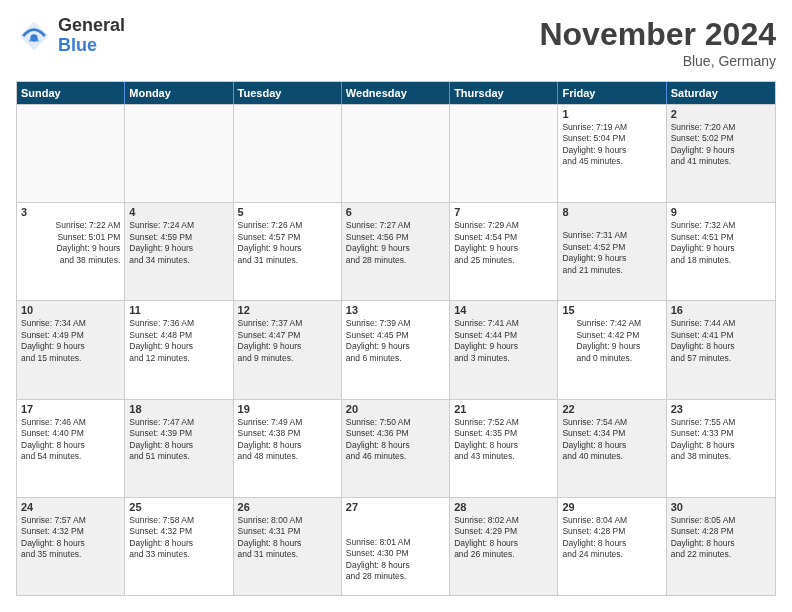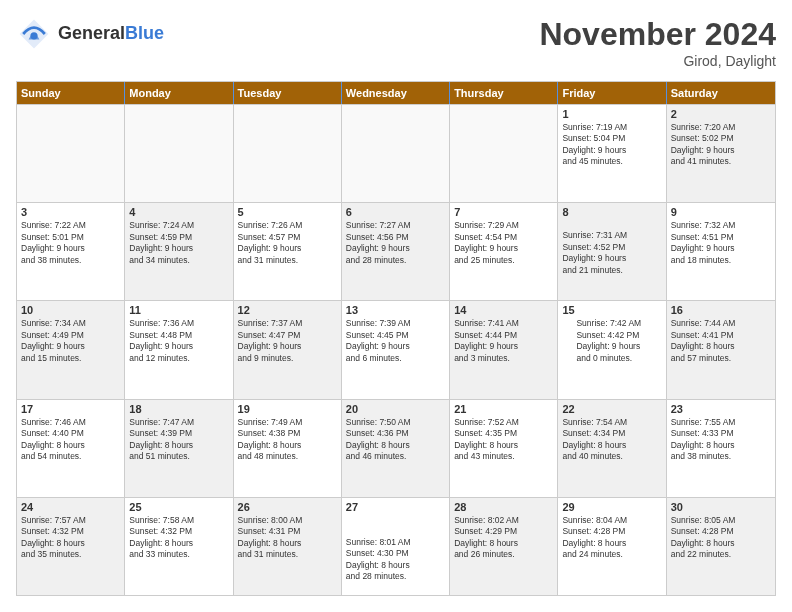--- a/index.html
+++ b/index.html
@@ -23,21 +23,21 @@
       align-items: flex-start;
       margin-bottom: 12px;
     }
     .logo {
       display: flex;
       align-items: center;
       gap: 6px;
     }
     .logo-text {
       display: flex;
-      flex-direction: row;
+      flex-direction: column;
       line-height: 1.1;
     }
     .logo-general {
       font-size: 18px;
       font-weight: bold;
       color: #333;
     }
     .logo-blue {
       font-size: 18px;
       font-weight: bold;
@@ -61,21 +61,21 @@
     }
     .calendar {
       flex: 1;
       display: flex;
       flex-direction: column;
       border: 1px solid #ccc;
     }
     .cal-header {
       display: grid;
       grid-template-columns: repeat(7, 1fr);
-      background: #a16207;
+      background: #0c4a6e;
     }
     .cal-header-cell {
       color: white;
       font-size: 11px;
       font-weight: bold;
       padding: 5px 4px;
       text-align: left;
       border-right: 1px solid #5590e0;
     }
     .cal-header-cell:last-child { border-right: none; }
@@ -126,21 +126,21 @@
         <path d="M14 26 Q20 14 26 26" fill="#3a7bd5" opacity="0.7"></path>
         <circle cx="20" cy="22" r="4" fill="#3a7bd5"></circle>
       </svg>
       <div class="logo-text">
         <span class="logo-general">General</span>
         <span class="logo-blue">Blue</span>
       </div>
     </div>
     <div class="title-section">
       <div class="month-title">November 2024</div>
-      <div class="location">Girod, Daylight</div>
+      <div class="location">Blue, Germany</div>
     </div>
   </div>
 
   <div class="calendar">
     <div class="cal-header">
     <div class="cal-header-cell">Sunday</div>
         <div class="cal-header-cell">Monday</div>
         <div class="cal-header-cell">Tuesday</div>
         <div class="cal-header-cell">Wednesday</div>
         <div class="cal-header-cell">Thursday</div>
@@ -165,21 +165,21 @@
             <span class="day-num">2</span>
             <div class="day-info" style="white-space: pre-line;">Sunrise: 7:20 AM
 Sunset: 5:02 PM
 Daylight: 9 hours
 and 41 minutes.</div>
           </div>
         </div>
         <div class="cal-row">
           <div class="cal-cell">
             <span class="day-num">3</span>
-            <div class="day-info" style="white-space: pre-line;">Sunrise: 7:22 AM
+            <div class="day-info" style="white-space: pre-line; text-align: right;">Sunrise: 7:22 AM
 Sunset: 5:01 PM
 Daylight: 9 hours
 and 38 minutes.</div>
           </div>
           <div class="cal-cell shaded">
             <span class="day-num">4</span>
             <div class="day-info" style="white-space: pre-line;">Sunrise: 7:24 AM
 Sunset: 4:59 PM
 Daylight: 9 hours
 and 34 minutes.</div>

